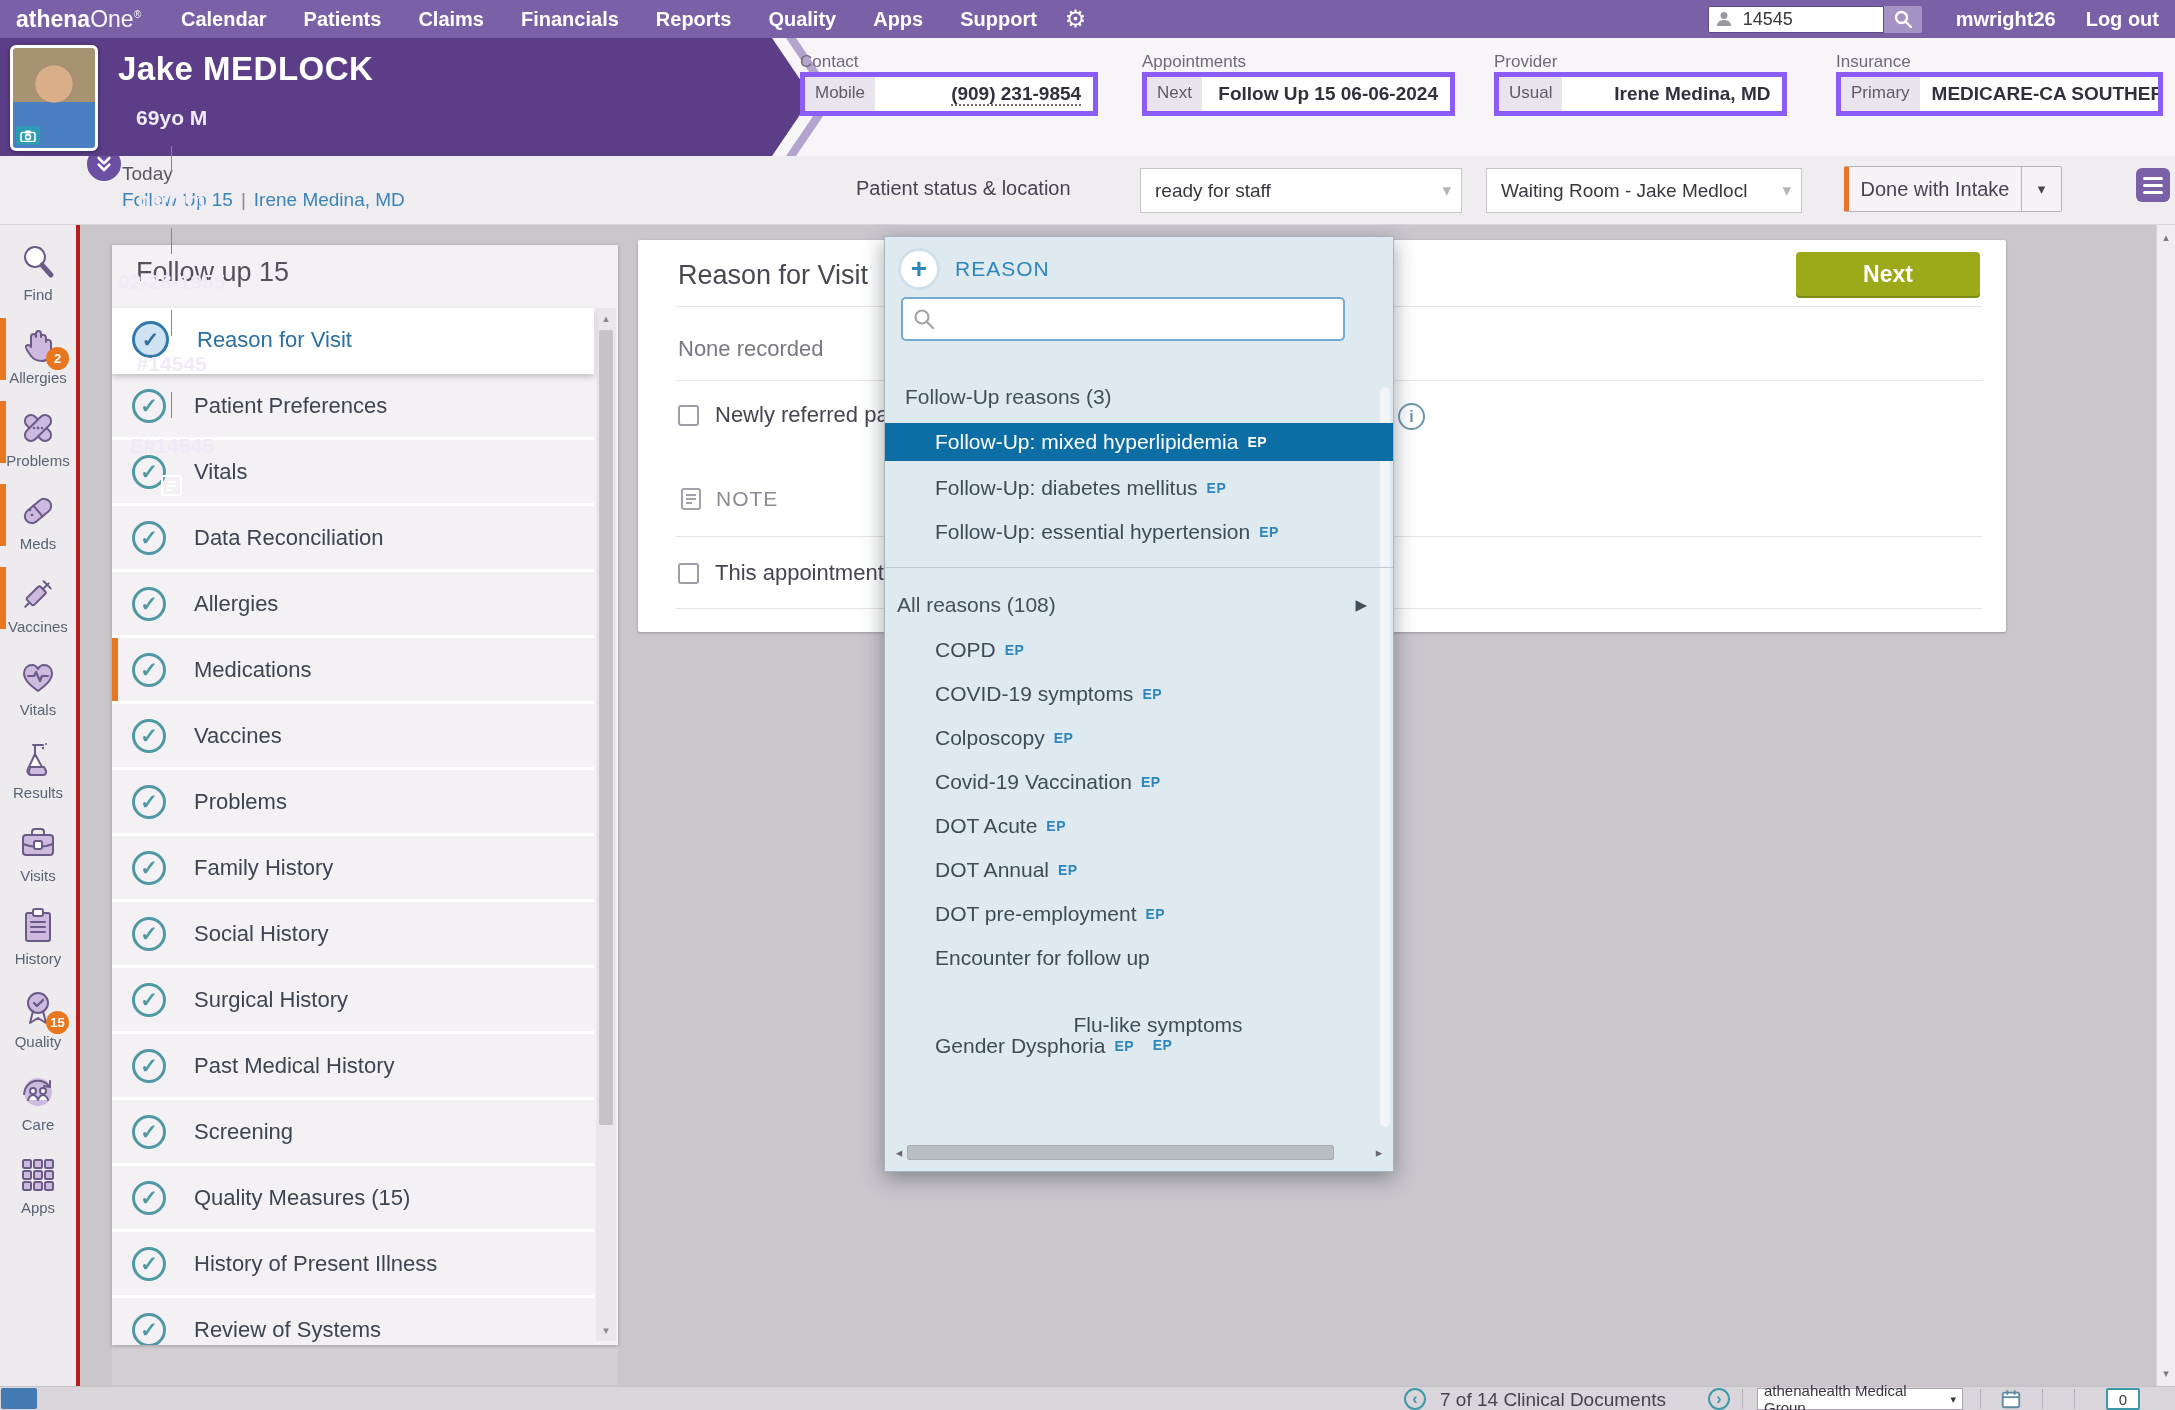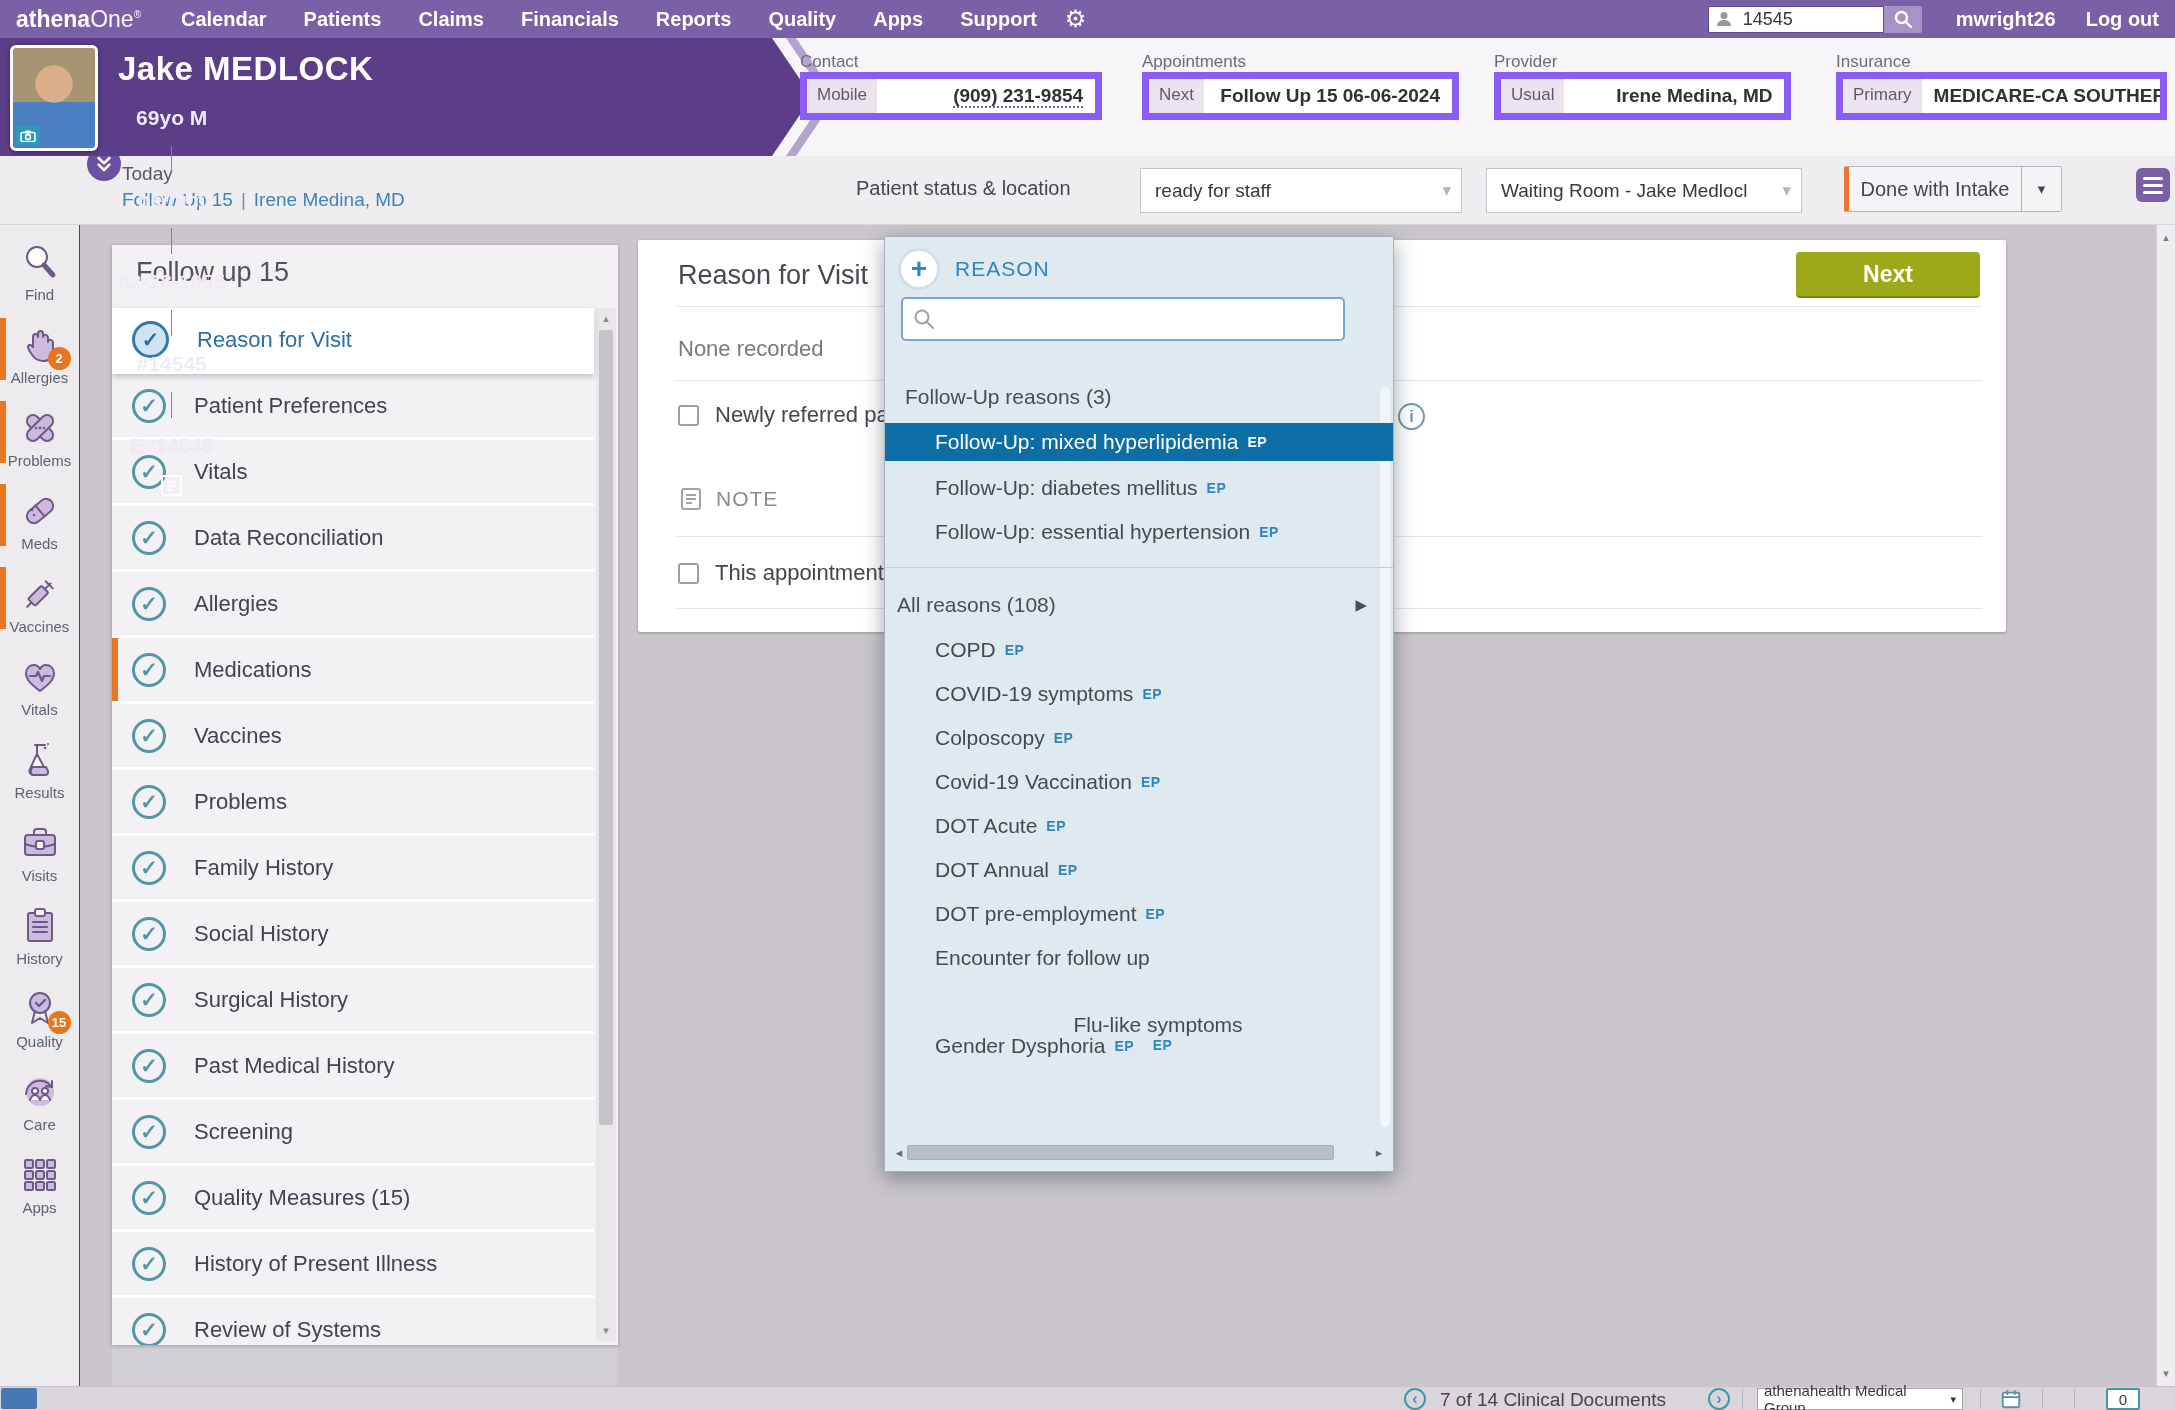--- a/index.html
+++ b/index.html
@@ -30,42 +30,42 @@
   .photo { position:absolute; left:10px; top:7px; width:88px; height:106px; border:3px solid #fff; border-radius:6px; box-shadow:0 1px 4px rgba(0,0,0,.4);
            background:
              radial-gradient(circle at 50% 36%, #d9ae88 0 24%, rgba(0,0,0,0) 25%),
              linear-gradient(180deg,#a79272 0 54%, #4a80c2 54% 100%); }
   .cam { position:absolute; left:3px; bottom:3px; width:24px; height:19px; background:#2e9bb5; border-radius:3px; display:flex; align-items:center; justify-content:center; }
   .pt-name { position:absolute; left:118px; top:12px; color:#fff; font-size:33px; font-weight:bold; letter-spacing:.5px; }
   .pt-demo { position:absolute; left:118px; top:68px; display:flex; align-items:center; gap:16px; color:#efeaf6; font-size:21px; font-weight:bold;flex-direction:column; }
   .pt-sep { width:1px; height:26px; background:#8d79b4; }
   .col { position:absolute; top:14px; }
   .col-label { color:#6f6a78; font-size:17px; margin-bottom:0; }
-  .fieldrow { display:flex; border:7px solid #8b5cf6; background:#fff; }
+  .fieldrow { display:flex; border:5px solid #8b5cf6; background:#fff; }
   .fieldrow .flabel { background:#eae4ef; color:#5f5a68; font-size:17px; padding:6px 10px; white-space:nowrap; }
   .fieldrow .fval { background:#fff; color:#332f3b; font-size:19px; font-weight:bold; padding:6px 12px; text-align:right; white-space:nowrap; overflow:hidden; }
   .dotted { border-bottom:2px dotted #6b6774; }
 
   
   .statusrow { position:absolute; left:0; top:156px; width:2175px; height:69px; background:#efedf0; border-bottom:1px solid #d8d5da; z-index:54; }
   .chevbadge { position:absolute; left:84px; top:-12px; width:40px; height:40px; border-radius:50%; background:#6b4fa0; border:3px solid #efedf0; display:flex; align-items:center; justify-content:center; cursor:pointer; }
   .today { position:absolute; left:122px; top:7px; color:#5a5660; font-size:19px; }
   .enc-links { position:absolute; left:122px; top:33px; font-size:19px; color:#8b8793; display:flex; gap:8px; }
   .enc-links .lnk { color:#3c84b8; cursor:pointer; }
   .psl-label { position:absolute; left:856px; top:21px; font-size:20px; color:#474350; }
   .sel { position:absolute; top:12px; height:45px; background:#fff; border:1px solid #c9c4cc; display:flex; align-items:center; justify-content:space-between; padding:0 10px 0 14px; font-size:19px; color:#3a3640; cursor:pointer; }
   .sel .caret { color:#b7b3bc; font-size:17px; }
   .donebtn { position:absolute; left:1844px; top:10px; height:46px; display:flex; background:#f5f3f6; border:1px solid #b7b2bc; border-left:5px solid #e8762c; border-radius:2px; cursor:pointer; }
   .donebtn .dmain { width:172px; display:flex; align-items:center; justify-content:center; font-size:20px; color:#474350; }
   .donebtn .darrow { width:40px; border-left:1px solid #b7b2bc; display:flex; align-items:center; justify-content:center; color:#474350; font-size:15px; }
   .burger { position:absolute; left:2136px; top:12px; width:34px; height:34px; background:#7a60a6; border-radius:6px; display:flex; flex-direction:column; justify-content:center; gap:4px; padding:0 7px; cursor:pointer; }
   .burger span { height:3px; background:#fff; border-radius:2px; }
 
   
-  .sidebar { position:absolute; left:0; top:225px; width:80px; height:1161px; background:#edebee; border-right:1px solid #b91c1c; z-index:40; padding-top:4px; }
+  .sidebar { position:absolute; left:0; top:225px; width:80px; height:1161px; background:#edebee; border-right:4px solid #b91c1c; z-index:40; padding-top:4px; }
   .sb-item { position:relative; height:83px; display:flex; flex-direction:column; align-items:center; justify-content:center; cursor:pointer; }
   .sb-ico { position:relative; width:46px; height:46px; display:flex; align-items:center; justify-content:center; }
   .sb-ico svg { stroke:#6a5a88; fill:#cdbade; stroke-width:2; stroke-linecap:round; stroke-linejoin:round; }
   .sb-label { font-size:15px; color:#5a6374; margin-top:1px; }
   .sb-accent { position:absolute; left:0; top:6px; width:6px; height:62px; background:#e87722; }
   .sb-badge { position:absolute; right:-8px; bottom:-2px; min-width:23px; height:23px; border-radius:12px; background:#e8761f; color:#fff; font-size:13px; font-weight:bold; display:flex; align-items:center; justify-content:center; padding:0 4px; }
 
   
   .panel { position:absolute; left:112px; top:245px; width:506px; height:1100px; background:#f3f1f4; box-shadow:0 1px 4px rgba(0,0,0,.25); z-index:30; overflow:hidden; }
   .panel-title { position:absolute; left:24px; top:12px; font-size:27px; color:#55515c; }

